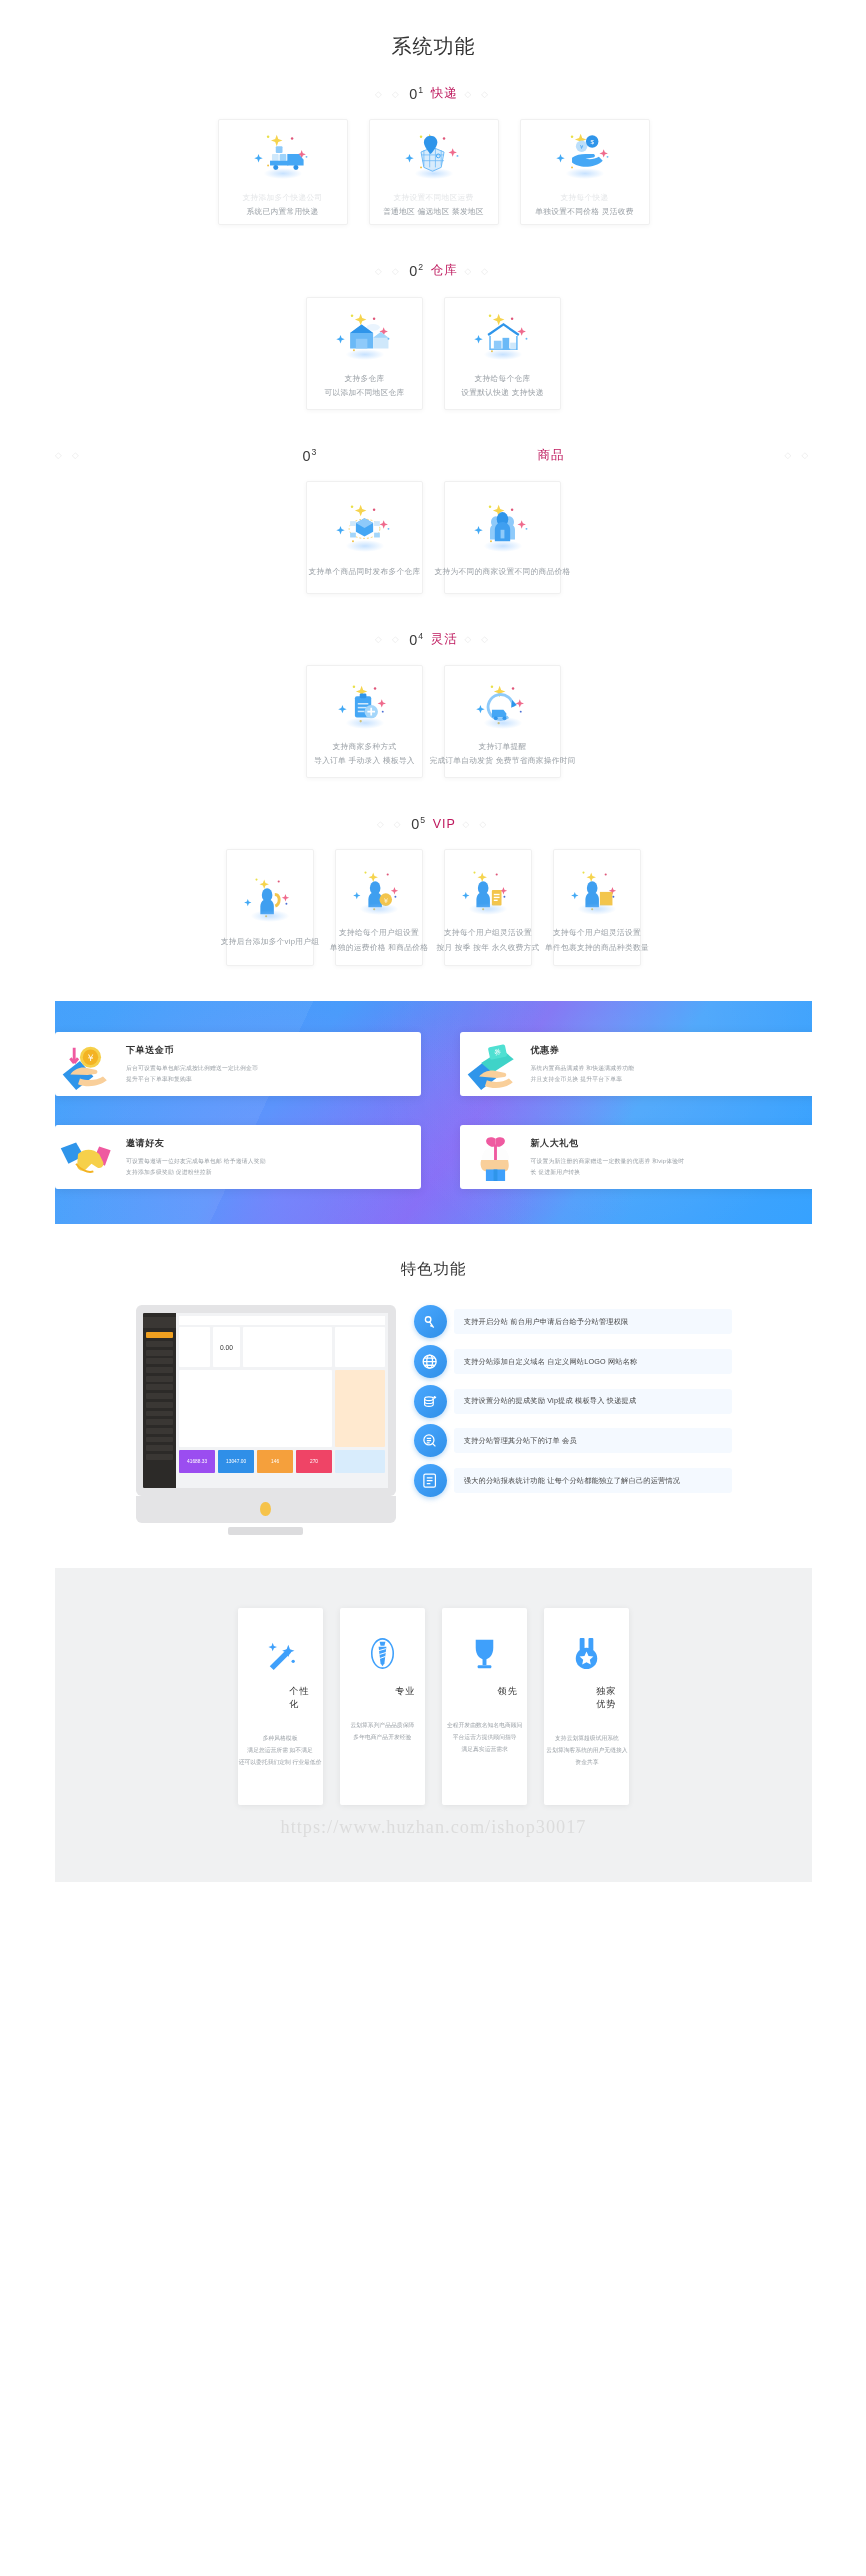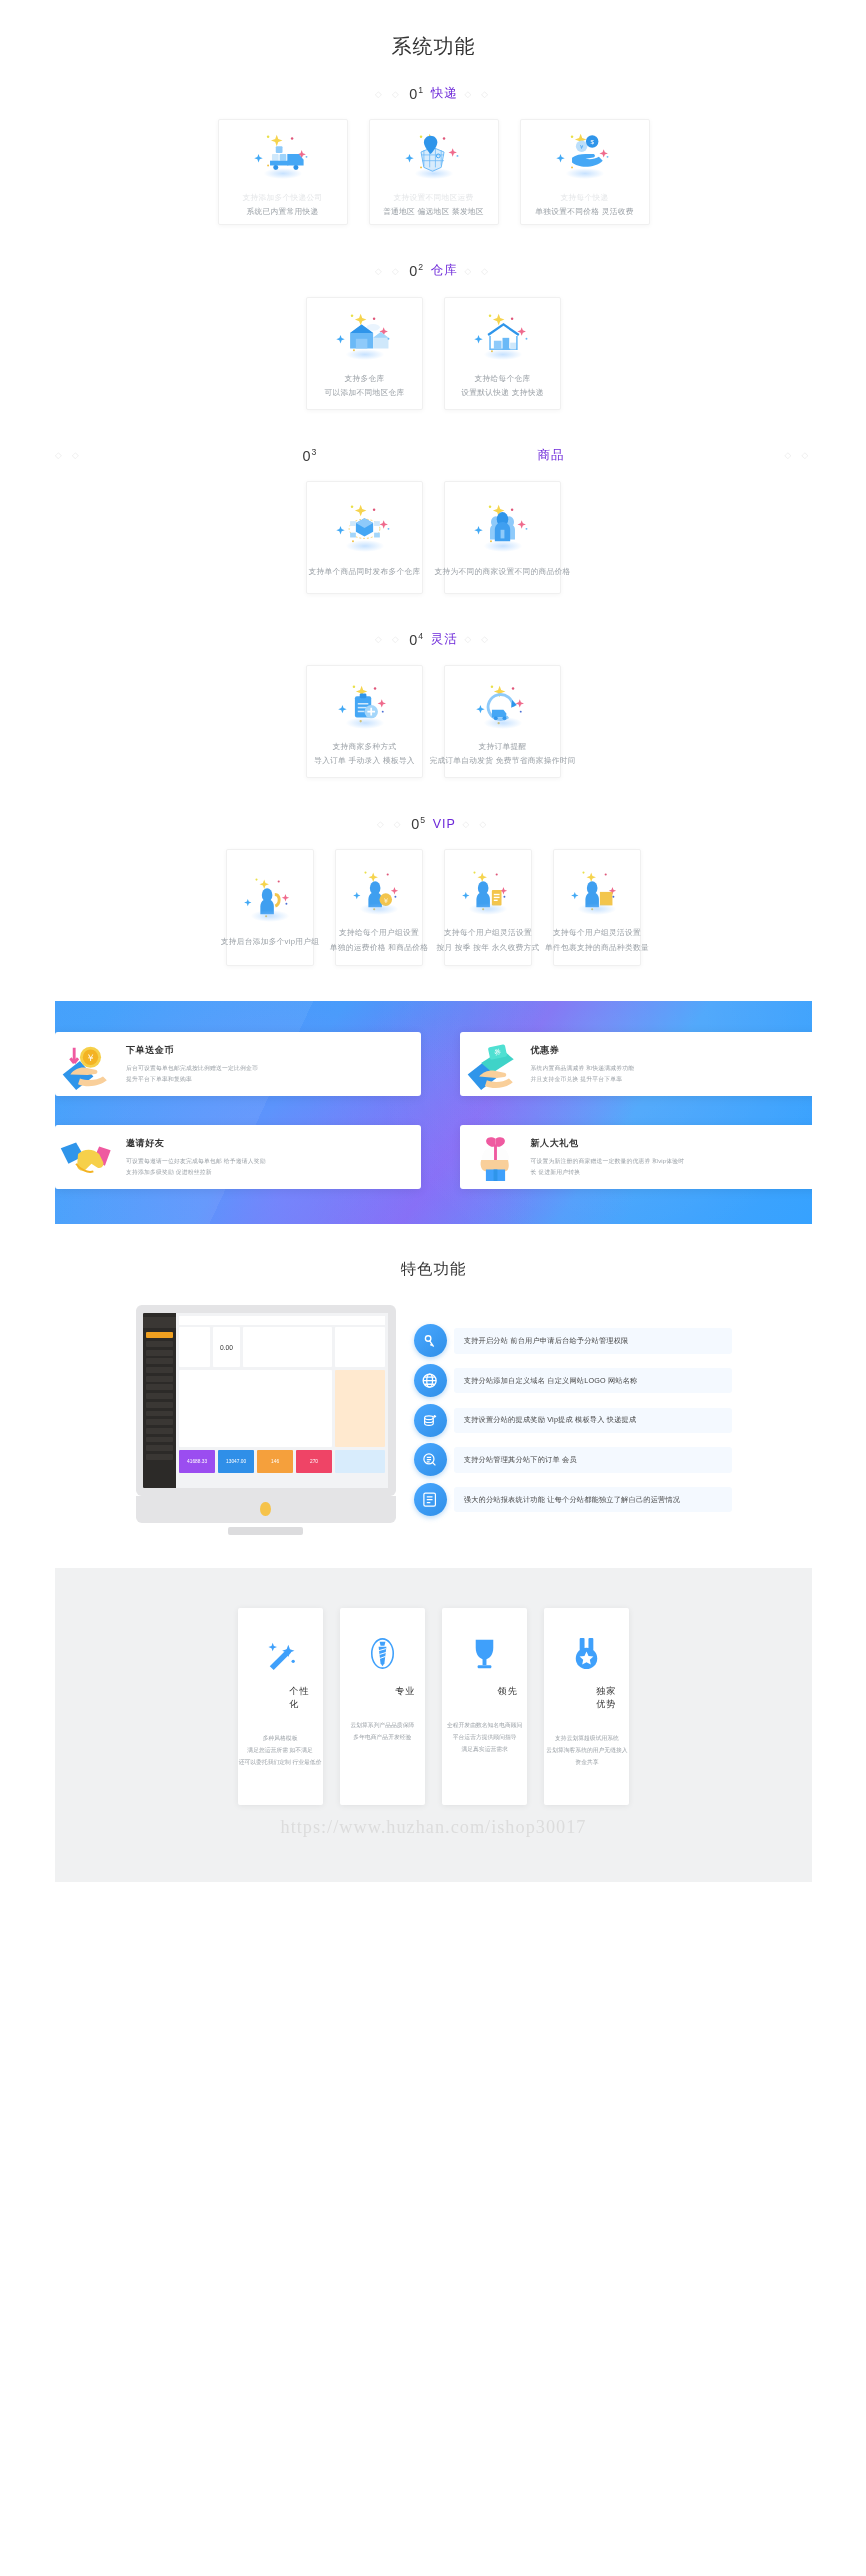--- a/index.html
+++ b/index.html
@@ -20,21 +20,21 @@
   }
   .sub-head {
     display:flex; align-items:center; justify-content:center;
     gap: 6.7px; margin: 13.5px 0 17.3px; color:#555;
   }
   .sub-head .deco { color:#e8e8e8; font-size:8.7px; letter-spacing:3.9px; }
   .sub-head .num {
     font-size: 14.4px; color:#3a3a3a; font-weight:400; letter-spacing:1px;
   }
   .sub-head .num sup { font-size: 8.7px; }
-  .sub-head .lbl { font-size: 12.5px; color:#6d28d9; letter-spacing:1px; }
+  .sub-head .lbl { font-size: 12.5px; color:#be185d; letter-spacing:1px; }
 
   .cards-row { display:flex; justify-content:center; gap: 21px; }
 
   .feat-card {
     background:#fff;
     border: 1px solid #f0f0f0;
     border-radius: 1.9px;
     box-shadow: 0 1px 5.8px rgba(0,0,0,0.045);
     display:flex; flex-direction:column; align-items:center;
     justify-content: center;
@@ -85,21 +85,21 @@
     display:flex; align-items:center; padding: 0 13.5px 0 0;
     box-shadow: 0 1.9px 9.6px rgba(0,0,0,.08); overflow:hidden;
   }
   .mkt-card .ic { width: 71px; min-width:71px; height:64px; position:relative; }
   .mkt-card .body h4 { font-size: 9.1px; color:#333; font-weight:600; margin-bottom: 5.8px; letter-spacing:0.5px; }
   .mkt-card .body p { font-size: 5.8px; color:#9aa0a6; line-height: 1.9; letter-spacing:0.2px; }
 
   
   .spec-section { background:#fff; padding: 29px 0 33px; margin-top: 6px; }
   .spec-title { text-align:center; font-size:15.4px; color:#333; letter-spacing:1px; margin-bottom: 25px; font-weight:400; }
-  .spec-wrap { display:flex; justify-content:center; align-items:center; gap: 18px; }
+  .spec-wrap { display:flex; justify-content:center; align-items:flex-start; gap: 18px; }
 
   .monitor { width: 260px; }
   .monitor .screen-outer {
     background:#e4e4e6; border-radius:5.8px; padding: 7.7px; width: 260px;
   }
   .monitor .screen { background:#fff; height: 175px; display:flex; overflow:hidden; border-radius:1px; }
   .monitor .stand-neck {
     width: 260px; height: 27px; background:#e4e4e6; border-radius:0 0 5.8px 5.8px;
     display:flex; align-items:center; justify-content:center;
   }

